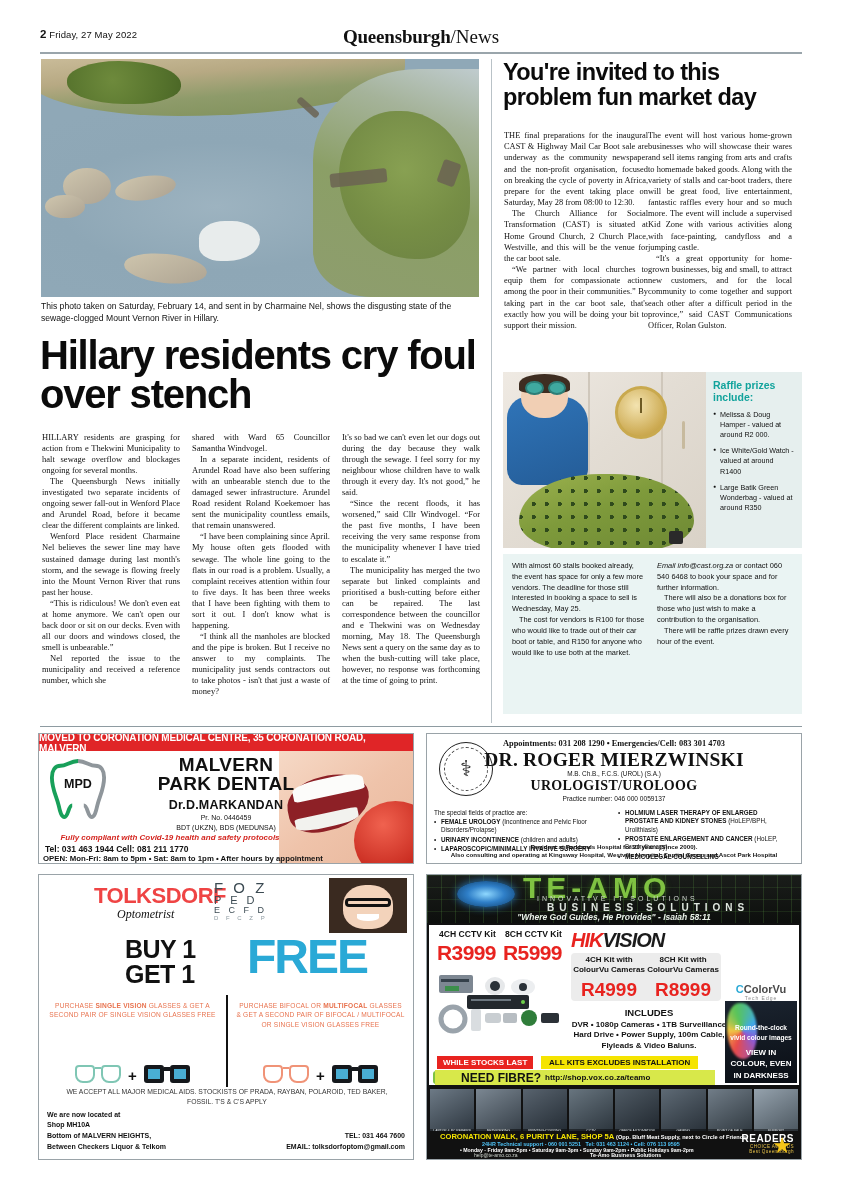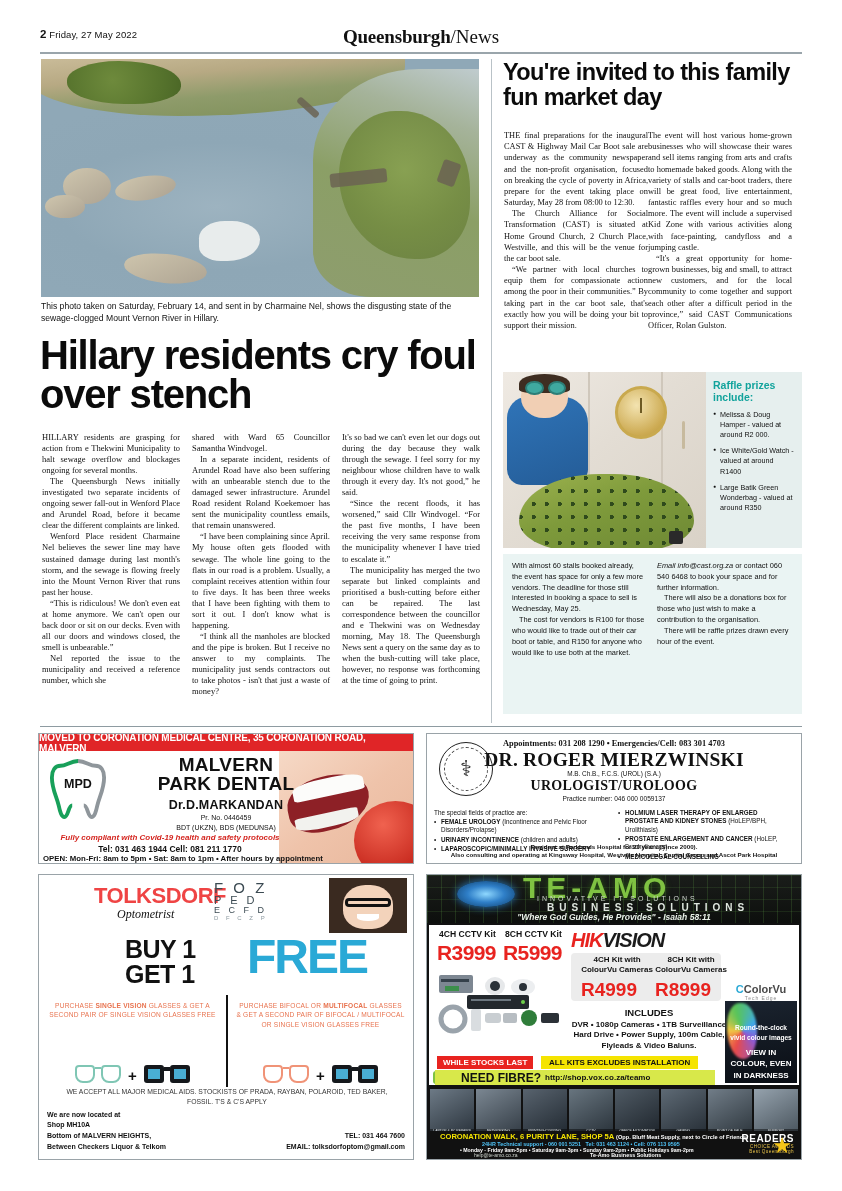--- a/index.html
+++ b/index.html
@@ -266,21 +266,21 @@
   }
   .dent-sm {
     font-family: "Liberation Sans", sans-serif; font-size: 7px; line-height: 1.35; margin-top: 1px;
   }
   .dent-covid {
     position: absolute; left: 6px; top: 82px; width: 250px; text-align: center;
     font-family: "Liberation Sans", sans-serif; font-style: italic; font-weight: bold;
     font-size: 8px; color: #d4251f;
   }
   .dent-tel {
-    position: absolute; left: 6px; top: 93px; width: 250px; text-align: center;
+    position: absolute; left: 6px; top: 93px; width: 250px; 
     font-family: "Liberation Sans", sans-serif; font-weight: bold; font-size: 8.5px;
   }
   .dent-open {
     position: absolute; left: 4px; top: 103px; width: 300px;
     font-family: "Liberation Sans", sans-serif; font-weight: bold; font-size: 7.8px;
   }
 
   
   #ad-urology { left: 426px; top: 733px; width: 376px; height: 131px; padding: 5px 7px; }
   .uro-top {
@@ -455,21 +455,21 @@
     font-family: "Liberation Sans", sans-serif; font-weight: bold; font-size: 20px;
     font-style: italic; letter-spacing: -1px;
   }
   .hik .red { color: #e8231f; } .hik .blk { color: #1b1b1b; }
   .colourvu-box {
     position: absolute; left: 142px; top: 28px; width: 150px; height: 48px;
     background: #ececec; border-radius: 4px; padding-top: 2px;
   }
   .cv-lab {
     position: absolute; top: 2px; width: 72px; text-align: center;
-    font-family: "Liberation Sans", sans-serif; font-weight: bold; font-size: 8px; line-height: 1.2; margin-left: 8px;
+    font-family: "Liberation Sans", sans-serif; font-weight: bold; font-size: 8px; line-height: 1.2;
   }
   .cv-price {
     position: absolute; top: 26px; width: 72px; text-align: center;
     font-family: "Liberation Sans", sans-serif; font-weight: bold; font-size: 19px; color: #e8231f;
   }
   .includes {
     position: absolute; left: 140px; top: 82px; width: 160px; text-align: center;
     font-family: "Liberation Sans", sans-serif; font-weight: bold; font-size: 8px; line-height: 1.34;
   }
   .includes .t { font-size: 9.5px; }
@@ -623,21 +623,21 @@
     <p>“I think all the manholes are blocked and the pipe is broken. But I receive no answer to my complaints. The municipality just sends contractors out to take photos - isn't that just a waste of money?</p>
   </div>
   <div class="story-col">
     <p class="first">It's so bad we can't even let our dogs out during the day because they walk through the sewage. I feel sorry for my neighbour whose children have to walk through it every day. It's not good,” he said.</p>
     <p>“Since the recent floods, it has worsened,” said Cllr Windvogel. “For the past five months, I have been receiving the very same response from the municipality whenever I have tried to escalate it.”</p>
     <p>The municipality has merged the two separate but linked complaints and prioritised a bush-cutting before either can be repaired. The last correspondence between the councillor and e Thekwini was on Wednesday morning, May 18. The Queensburgh News sent a query on the same day as to when the bush-cutting will take place, however, no response was forthcoming at the time of going to print.</p>
   </div>
 </div>
 
 <div class="vrule"></div>
-<h2 class="headline-right">You're invited to this family fun market day</h2>
+<h2 class="headline-right">You're invited to this problem fun market day</h2>
 <div class="right-cols">
   <div class="right-col">
     <p class="first">THE final preparations for the inaugural CAST &amp; Highway Mail Car Boot sale are underway as the community newspaper and the non-profit organisation, focused on breaking the cycle of poverty in Africa, prepare for the event taking place on Saturday, May 28 from 08:00 to 12:30.</p>
     <p>The Church Alliance for Social Transformation (CAST) is situated at Home Ground Church, 2 Church Place, Westville, and this will be the venue for the car boot sale.</p>
     <p>“We partner with local churches to equip them for compassionate action among the poor in their communities.” By taking part in the car boot sale, that's exactly how you will be doing your bit to support their mission.</p>
   </div>
   <div class="right-col">
     <p class="first">The event will host various home-grown businesses who will showcase their wares and sell items ranging from arts and crafts to homemade baked goods. Along with the variety of stalls and car-boot traders, there will be great food, live entertainment, fantastic raffles every hour and so much more. The event will include a supervised Kid Zone with various activities along with face-painting, candyfloss and a jumping castle.</p>
     <p>“It's a great opportunity for home-grown businesses, big and small, to attract new customers, and for the local community to come together and support each other after a difficult period in the province,” said CAST Communications Officer, Rolan Gulston.</p>
   </div>

